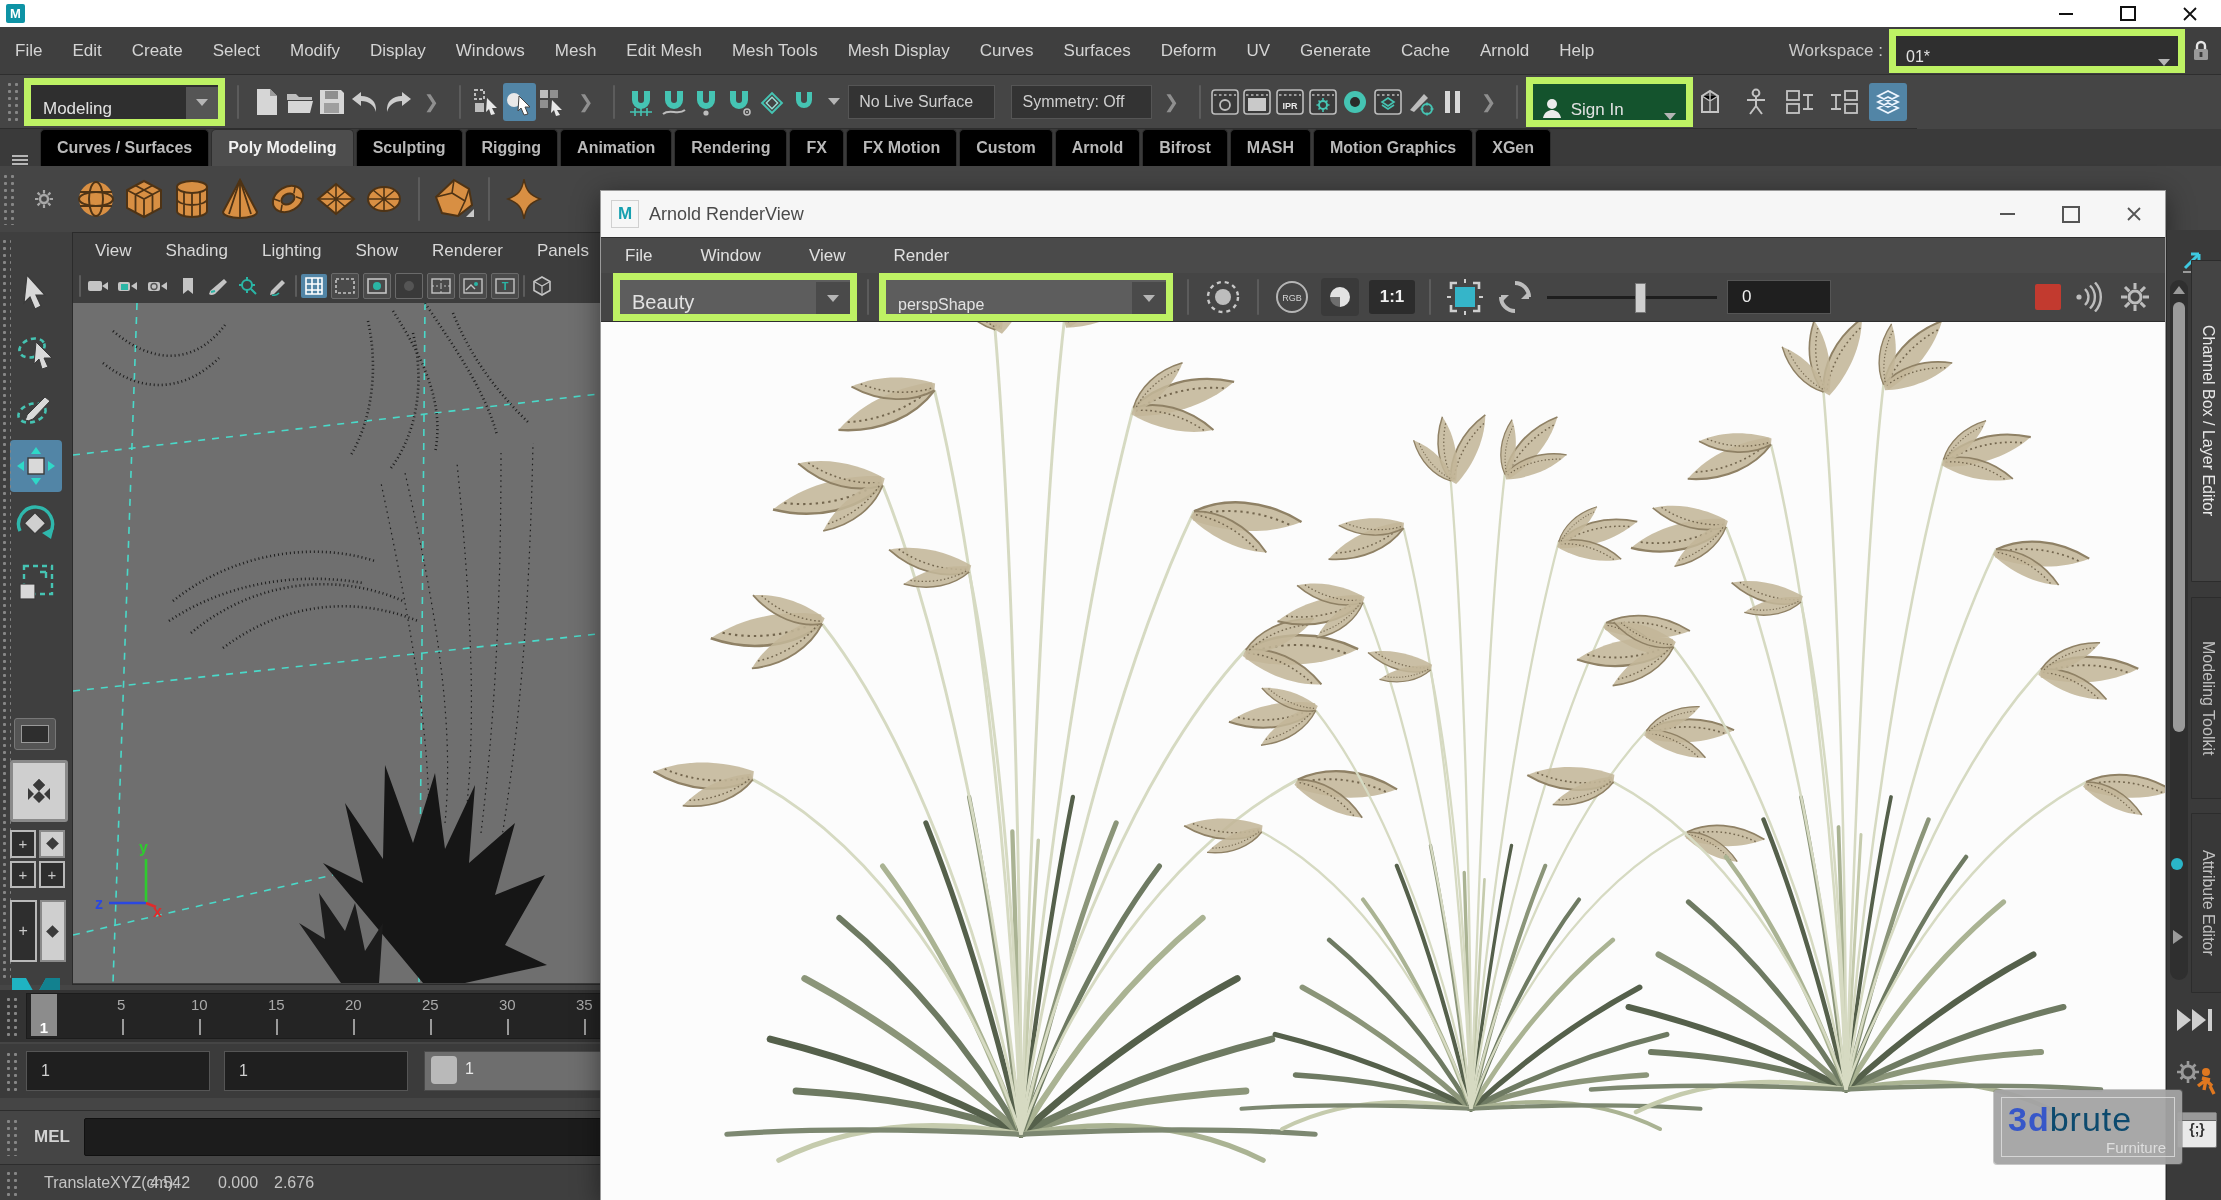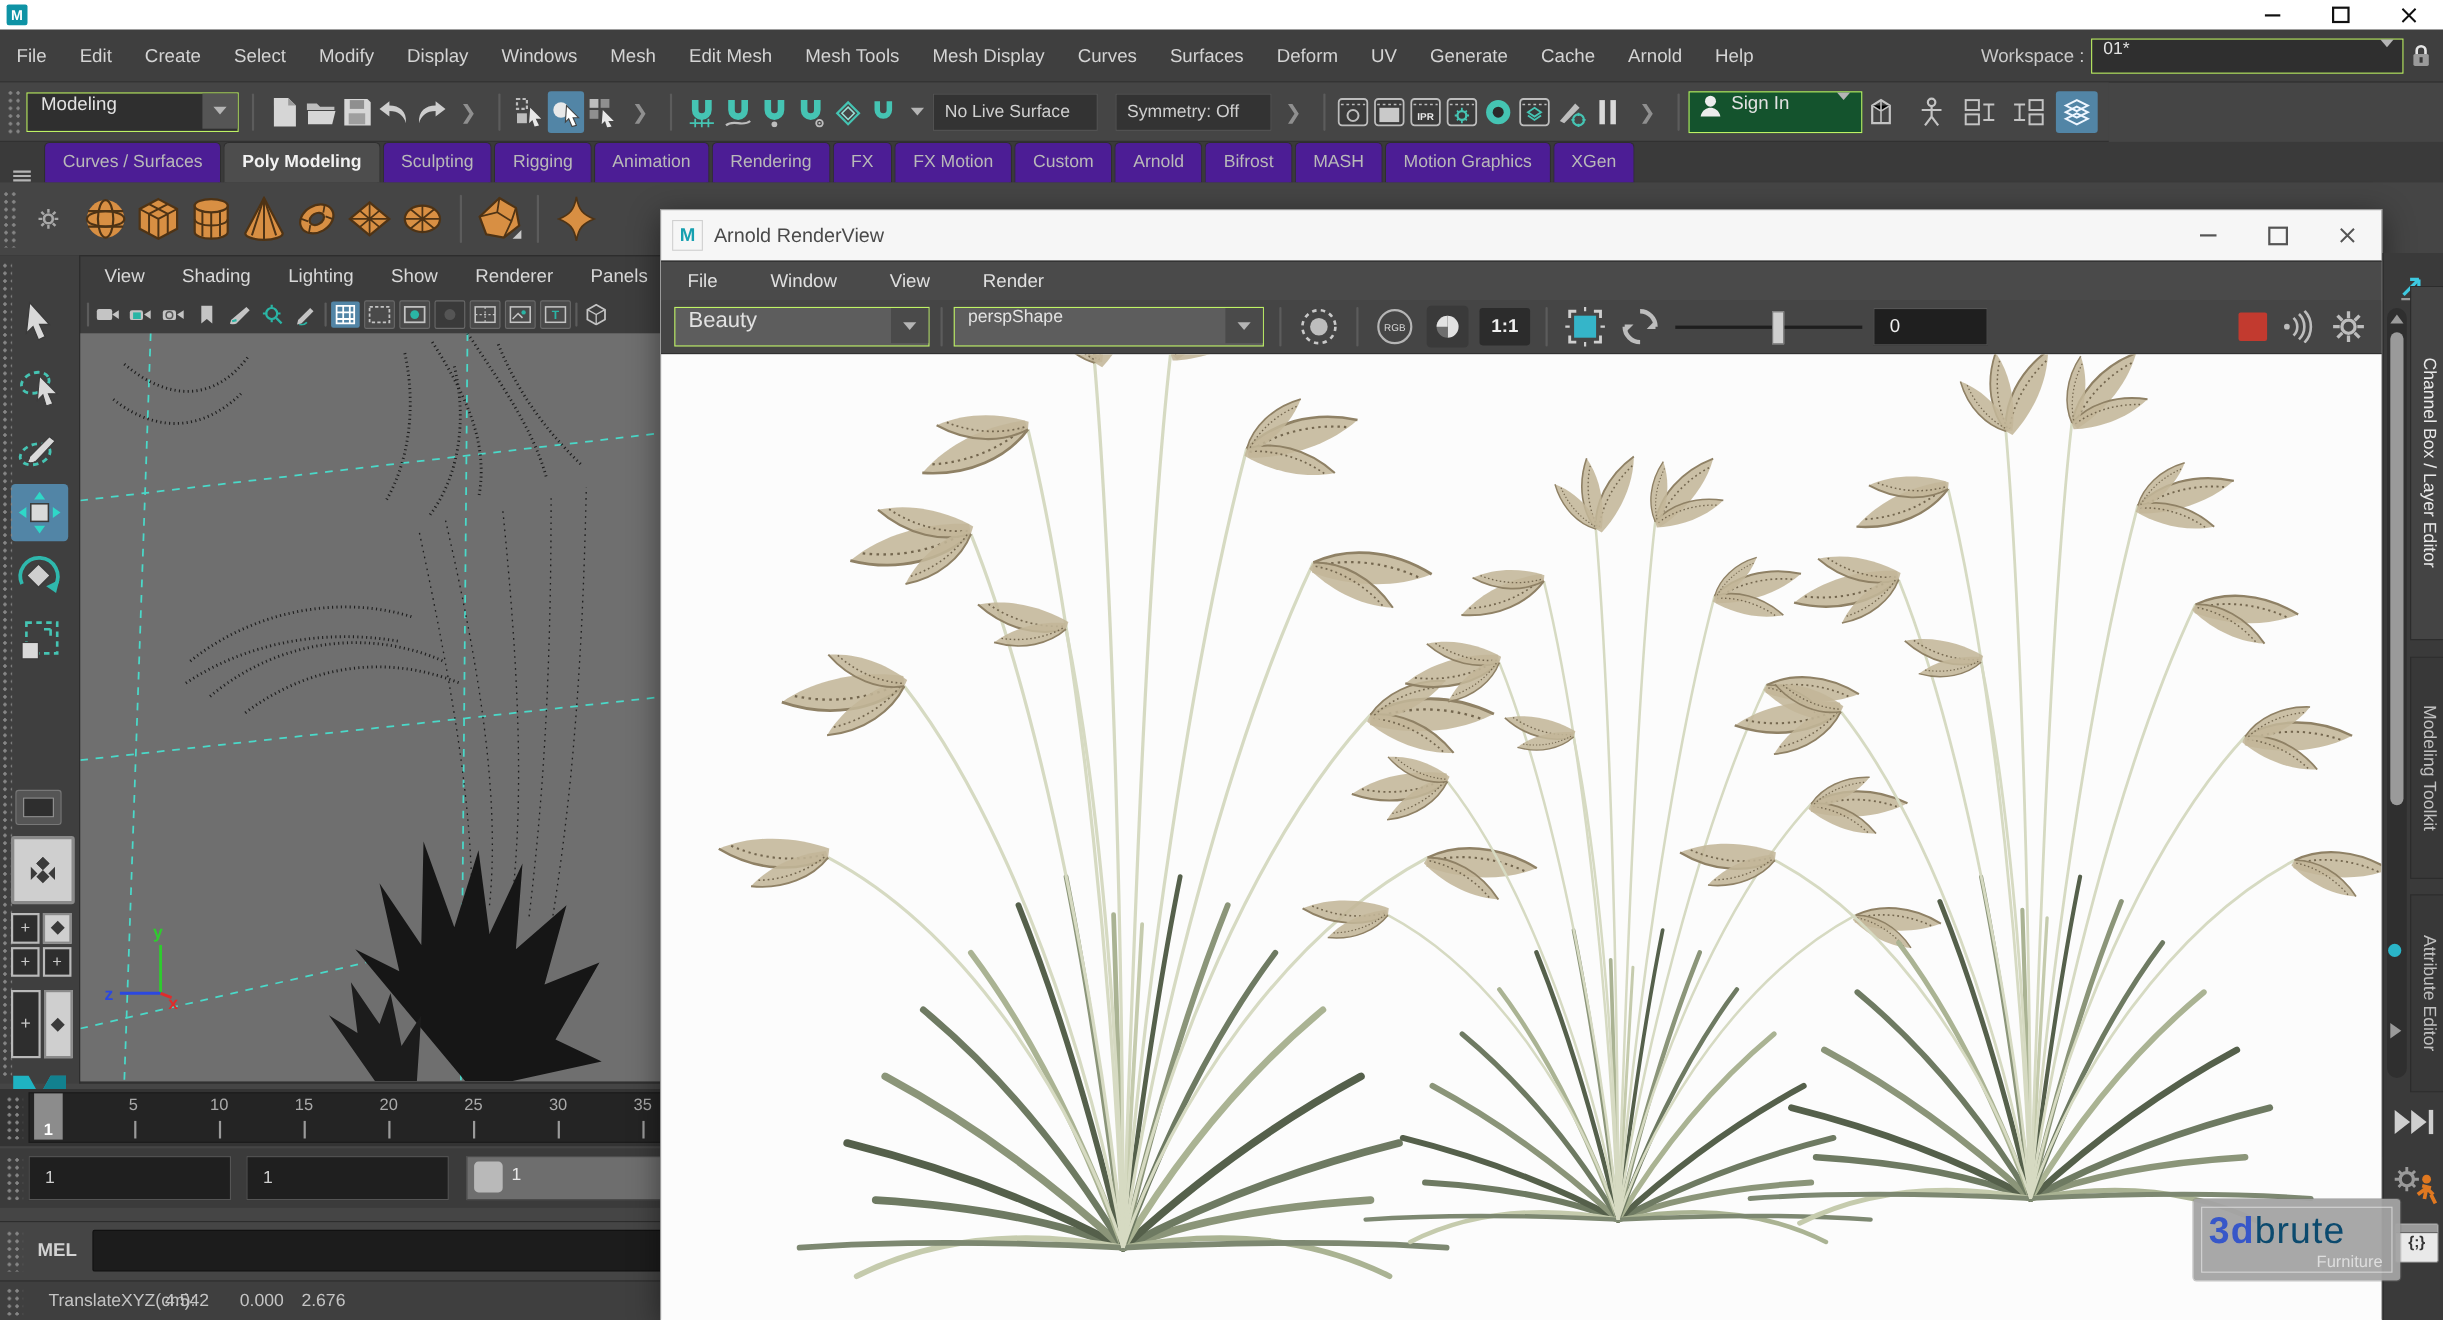--- a/index.html
+++ b/index.html
@@ -3,38 +3,38 @@
 <meta charset="utf-8">
 <style>
   html,body{margin:0;padding:0;background:#222;}
   #screen{position:relative;width:2221px;height:1200px;background:#454545;overflow:hidden;
           font-family:"Liberation Sans",sans-serif;color:#cfcfcf;-webkit-font-smoothing:antialiased;}
   .abs{position:absolute;}
   .row{display:flex;align-items:center;}
   .grip{background-image:radial-gradient(circle,#868686 1.3px,transparent 1.8px);background-size:7px 7px;}
   .vsep{width:2px;background:#5c5c5c;border-radius:1px;}
   .chev{width:0;height:0;border-left:6px solid transparent;border-right:6px solid transparent;border-top:7px solid #b5b5b5;}
-  .ddbox{background:#5d5d5d;border:1px solid #bef264;display:flex;align-items:flex-start;color:#e2e2e2;}
+  .ddbox{background:#5d5d5d;border:7px solid #bef264;display:flex;align-items:flex-end;color:#e2e2e2;}
   .darkfield{background:#222;border:1px solid #555;color:#cfcfcf;}
   
   #os-bar{left:0;top:0;width:2221px;height:27px;background:#fff;display:flex;align-items:center;color:#111;}
   .oswin-btn{width:62px;height:27px;display:flex;align-items:center;justify-content:center;}
   .mayachip{width:19px;height:19px;background:#0e93a5;color:#fff;font-weight:bold;font-size:13px;
             display:flex;align-items:center;justify-content:center;border-radius:2px;}
   
   #menubar{left:0;top:27px;width:2221px;height:47px;background:#3f3f3f;display:flex;align-items:center;border-bottom:1px solid #2e2e2e;}
   #menubar .mi{padding:0 15px;font-size:17px;color:#d4d4d4;}
   
   #toolbar{left:0;top:75px;width:1917px;height:53px;background:#454545;display:flex;align-items:center;border-bottom:1px solid #2e2e2e;}
   .ti{width:38px;height:38px;display:flex;align-items:center;justify-content:center;border-radius:3px;}
   .ti.active{background:#5285a6;}
   
   #shelf-tabs{left:0;top:129px;width:2221px;height:37px;background:#3a3a3a;display:flex;align-items:flex-end;}
-  .stab{padding:6px 16px;font-size:16px;color:#b9b9b9;background:#4c1d95;border:1px solid #2e2e2e;border-bottom:none;
-        border-radius:5px 5px 0 0;margin-right:2px;height:24px;display:flex;align-items:center;}
+  .stab{padding:6px 16px;font-size:16px;color:#b9b9b9;background:#000000;border:1px solid #2e2e2e;border-bottom:none;
+        border-radius:5px 5px 0 0;margin-right:2px;height:24px;display:flex;align-items:center;font-weight:bold;}
   .stab.active{background:#4d4d4d;color:#f2f2f2;font-weight:bold;}
   #shelf{left:0;top:166px;width:2221px;height:66px;background:#454545;display:flex;align-items:center;border-bottom:1px solid #2b2b2b;}
   .shelf-ic{width:48px;height:48px;display:flex;align-items:center;justify-content:center;}
   
   #toolbox{left:0;top:232px;width:72px;height:753px;background:#3f3f3f;border-right:1px solid #2b2b2b;}
   .tool{width:52px;height:52px;margin:6px auto;display:flex;align-items:center;justify-content:center;border-radius:4px;}
   .tool.active{background:#5285a6;}
   
   #viewport{left:72px;top:232px;width:536px;height:753px;background:#3d3d3d;border:1px solid #2b2b2b;box-sizing:border-box;}
   #vp-menus{height:36px;display:flex;align-items:center;padding-left:22px;}

